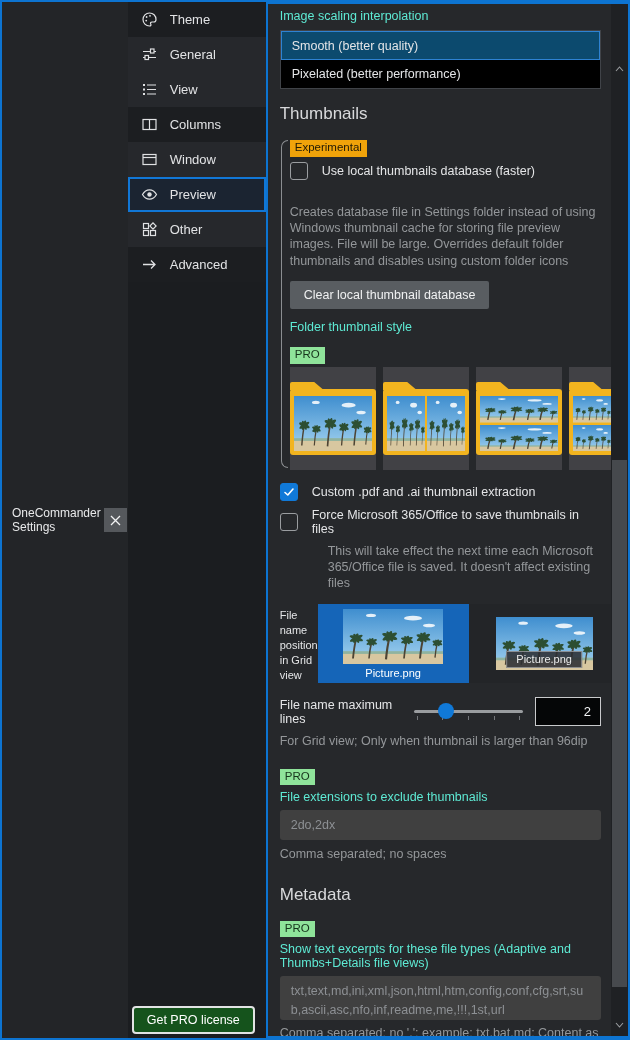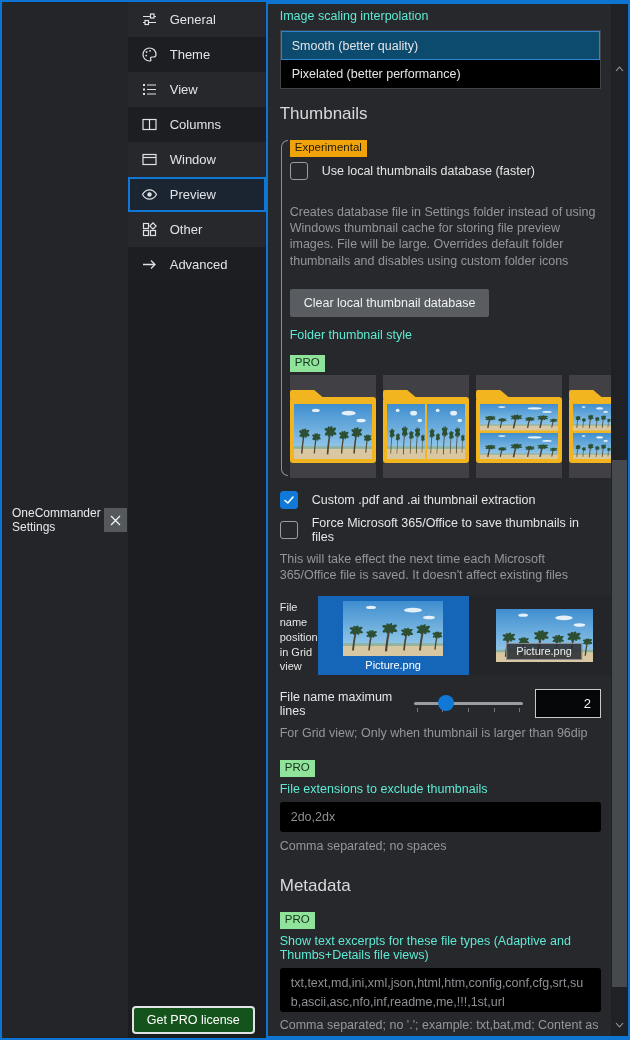--- a/index.html
+++ b/index.html
@@ -88,21 +88,21 @@
   .s-track { position:absolute; top:10px; left:0; right:0; height:3px; background:#9a9da0; border-radius:2px; }
   .s-ticks { position:absolute; top:16px; left:3px; right:3px; display:flex; justify-content:space-between; }
   .s-tick { width:1px; height:4px; background:#74777b; }
   .s-knob { position:absolute; top:3px; width:16px; height:16px; border-radius:50%; background:#1079d8; cursor:pointer; }
   .slider.disabled .s-track { background:#63666a; }
   .slider.disabled .s-knob { background:#2b2e31; cursor:default; }
   .valuebox { width:90px; height:29px; background:#050607; border:1px solid #c9cacc;
     display:flex; align-items:center; justify-content:flex-end; padding-right:9px; font-size:13px; color:#f2f3f4; }
   .valuebox.disabled { background:#4b4e52; border-color:#5a5d61; color:#87898c; }
   
-  .text-input { width:100%; background:#000000; border:none; border-radius:3px; color:#e8e9ea;
+  .text-input { width:100%; background:#404040; border:none; border-radius:3px; color:#e8e9ea;
     font-size:12.5px; padding:8px 11px; font-family:inherit; display:block; resize:none; }
   .text-input::placeholder { color:#8d9094; opacity:1; }
   textarea.text-input { height:44px; line-height:1.5; padding-top:6px; }
   .hidden-defs { position:absolute; width:0; height:0; overflow:hidden; }
 </style>
 </head>
 <body>
 
 <svg class="hidden-defs" aria-hidden="true">
   <defs>
@@ -146,39 +146,39 @@
     <button class="close-btn">
       <svg width="11" height="11" viewBox="0 0 11 11">
         <path d="M1,1 L10,10 M10,1 L1,10" stroke="#f2f3f4" stroke-width="1.3"></path>
       </svg>
     </button>
   </div>
 
   <div class="bodyrow">
 
     <aside class="sidebar">
-      <div class="nav-item alt">
-        <svg width="17" height="17" viewBox="0 0 17 17" stroke="#e0e1e3" stroke-width="1.2" fill="none">
-          <path d="M2,5.5 H15 M2,11.5 H15"></path>
-            <rect x="9.5" y="3" width="3.5" height="4" fill="#1b1d20"></rect>
-            <rect x="4" y="9.5" width="3.5" height="4" fill="#1b1d20"></rect>
-        </svg>
-        <span>General</span>
-      </div>
       <div class="nav-item">
         <svg width="17" height="17" viewBox="0 0 17 17" fill="none" stroke="#e0e1e3" stroke-width="1.2">
           <path d="M8.5,2 a6.5,6.5 0 1,0 0,13 c1.4,0 1.8,-1 1.2,-2 c-0.6,-1 0,-2 1.3,-2 h1.8 c1.3,0 2.2,-1 2.2,-2.5 C15,4.6 12.1,2 8.5,2 Z"></path>
           <circle cx="5.6" cy="6" r="0.9" fill="#e0e1e3" stroke="none"></circle>
           <circle cx="9" cy="4.8" r="0.9" fill="#e0e1e3" stroke="none"></circle>
           <circle cx="5.2" cy="9.6" r="0.9" fill="#e0e1e3" stroke="none"></circle>
         </svg>
         <span>Theme</span>
       </div>
       <div class="nav-item alt">
         <svg width="17" height="17" viewBox="0 0 17 17" stroke="#e0e1e3" stroke-width="1.2" fill="none">
+          <path d="M2,5.5 H15 M2,11.5 H15"></path>
+            <rect x="9.5" y="3" width="3.5" height="4" fill="#1b1d20"></rect>
+            <rect x="4" y="9.5" width="3.5" height="4" fill="#1b1d20"></rect>
+        </svg>
+        <span>General</span>
+      </div>
+      <div class="nav-item alt">
+        <svg width="17" height="17" viewBox="0 0 17 17" stroke="#e0e1e3" stroke-width="1.2" fill="none">
           <path d="M6,4 H15 M6,8.5 H15 M6,13 H15"></path>
           <rect x="2" y="3" width="2" height="2" fill="#e0e1e3" stroke="none"></rect>
           <rect x="2" y="7.5" width="2" height="2" fill="#e0e1e3" stroke="none"></rect>
           <rect x="2" y="12" width="2" height="2" fill="#e0e1e3" stroke="none"></rect>
         </svg>
         <span>View</span>
       </div>
       <div class="nav-item">
         <svg width="17" height="17" viewBox="0 0 17 17" stroke="#e0e1e3" stroke-width="1.2" fill="none">
           <rect x="2" y="3.5" width="13" height="10"></rect>
@@ -230,21 +230,21 @@
         <div class="h2">Thumbnails</div>
 
         <div class="exp-section">
           <div class="bracket"></div>
           <span class="badge exp">Experimental</span>
           <div class="cb-row" style="margin-top:5px;">
             <span class="cb"></span>
             <span>Use local thumbnails database (faster)</span>
           </div>
           <div class="hint" style="margin-top:24px; max-width:443px;">Creates database file in Settings folder instead of using Windows thumbnail cache for storing file preview images. File will be large. Overrides default folder thumbnails and disables using custom folder icons</div>
-          <button class="btn-gray" style="margin-top:20px;">Clear local thumbnail database</button>
+          <button class="btn-gray" style="margin-top:12px;">Clear local thumbnail database</button>
           <div class="field-label" style="margin-top:11px;">Folder thumbnail style</div>
           <div style="margin-top:10px;"><span class="badge pro">PRO</span></div>
           <div class="tiles">
             <div class="tile">
               <div class="folder">
                 <div class="ph-grid v1">
                     <svg class="photo">
                       <use href="#beach"></use>
                     </svg>
                   </div>
@@ -300,21 +300,21 @@
             <svg width="12" height="12" viewBox="0 0 12 12" fill="none">
               <path d="M2,6.5 L4.8,9 L10,3" stroke="#ffffff" stroke-width="1.6" stroke-linecap="round" stroke-linejoin="round"></path>
             </svg>
           </span>
           <span>Custom .pdf and .ai thumbnail extraction</span>
         </div>
         <div class="cb-row" style="margin-top:7px;">
           <span class="cb"></span>
           <span>Force Microsoft 365/Office to save thumbnails in files</span>
         </div>
-        <div class="hint" style="margin-top:7px; max-width:440px;">This will take effect the next time each Microsoft 365/Office file is saved. It doesn't affect existing files</div>
+        <div class="hint" style="margin-top:7px; max-width:440px;margin-left:48px;">This will take effect the next time each Microsoft 365/Office file is saved. It doesn't affect existing files</div>
 
         <div class="row-grid">
           <div class="lbl">File name position in Grid view</div>
           <div class="gtiles">
             <div class="gtile sel">
               <svg class="photo">
                   <use href="#beach"></use>
                 </svg>
               <span class="cap-below">Picture.png</span>
             </div>

